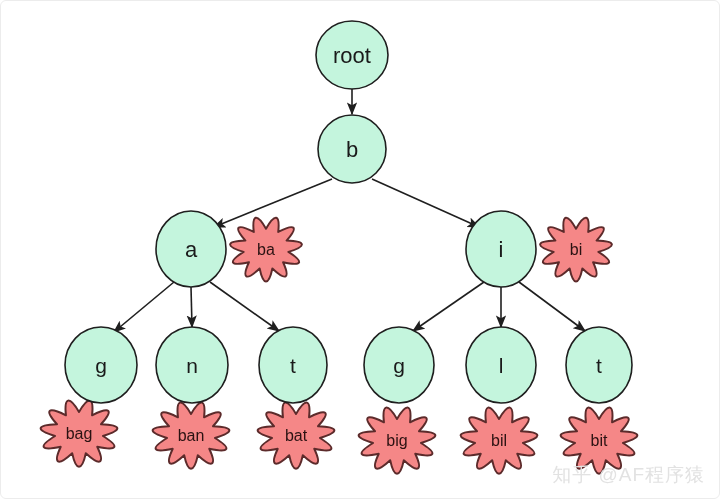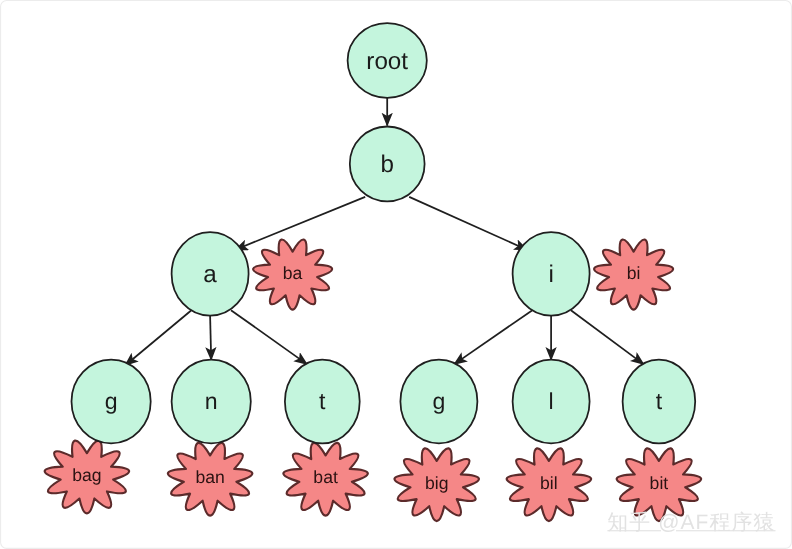--- a/index.html
+++ b/index.html
@@ -49,21 +49,20 @@
   .watermark {
     position: absolute;
     right: 14px;
     bottom: 10px;
     font-family: "Liberation Sans", sans-serif;
     font-size: 19px;
     color: #e2e2e2;
     letter-spacing: 1px;
     white-space: nowrap;
     user-select: none;
-    text-decoration: underline;
   }
 </style>
 </head>
 <body>
 
 <div id="canvas">
 
   <svg id="graph-svg" viewBox="0 0 720 499" xmlns="http://www.w3.org/2000/svg">
     <defs>
       <marker id="arrowhead" markerWidth="9" markerHeight="9" refX="7.2" refY="3.2" orient="auto" markerUnits="strokeWidth">

